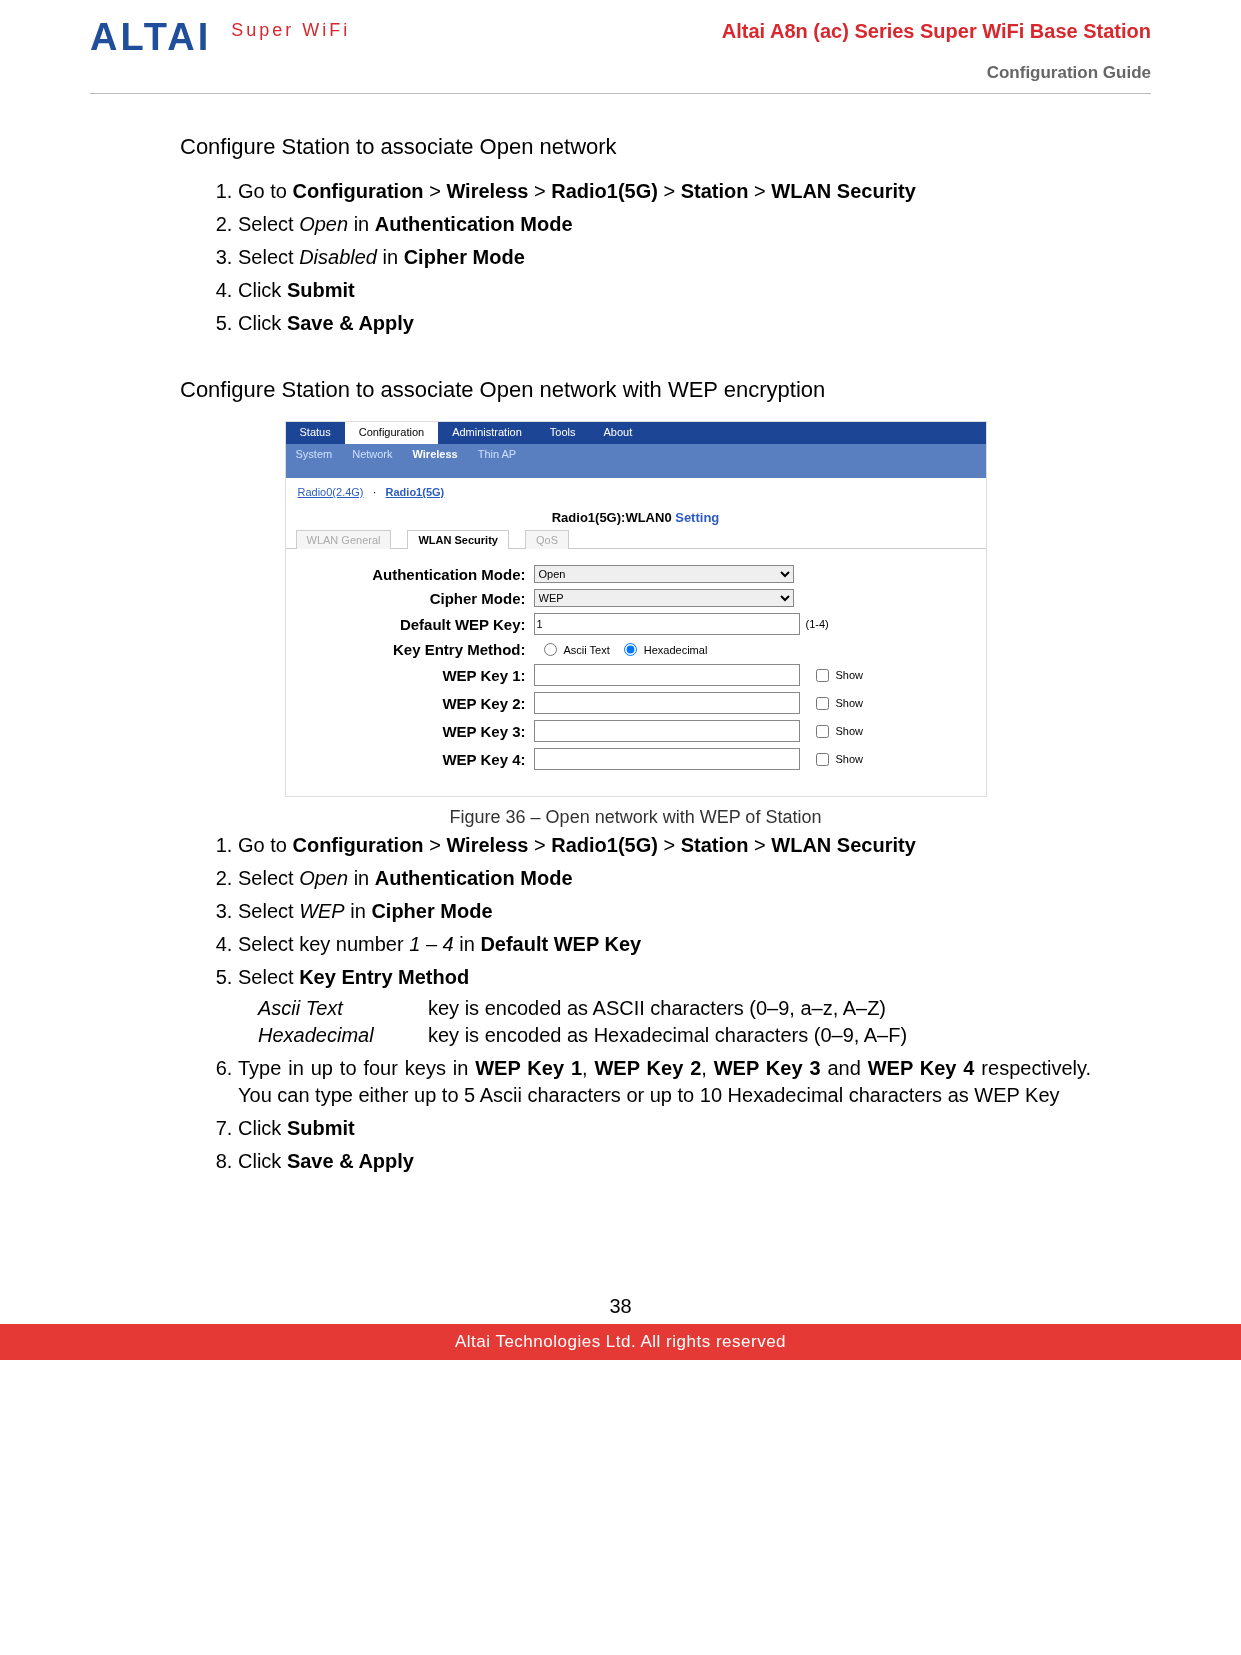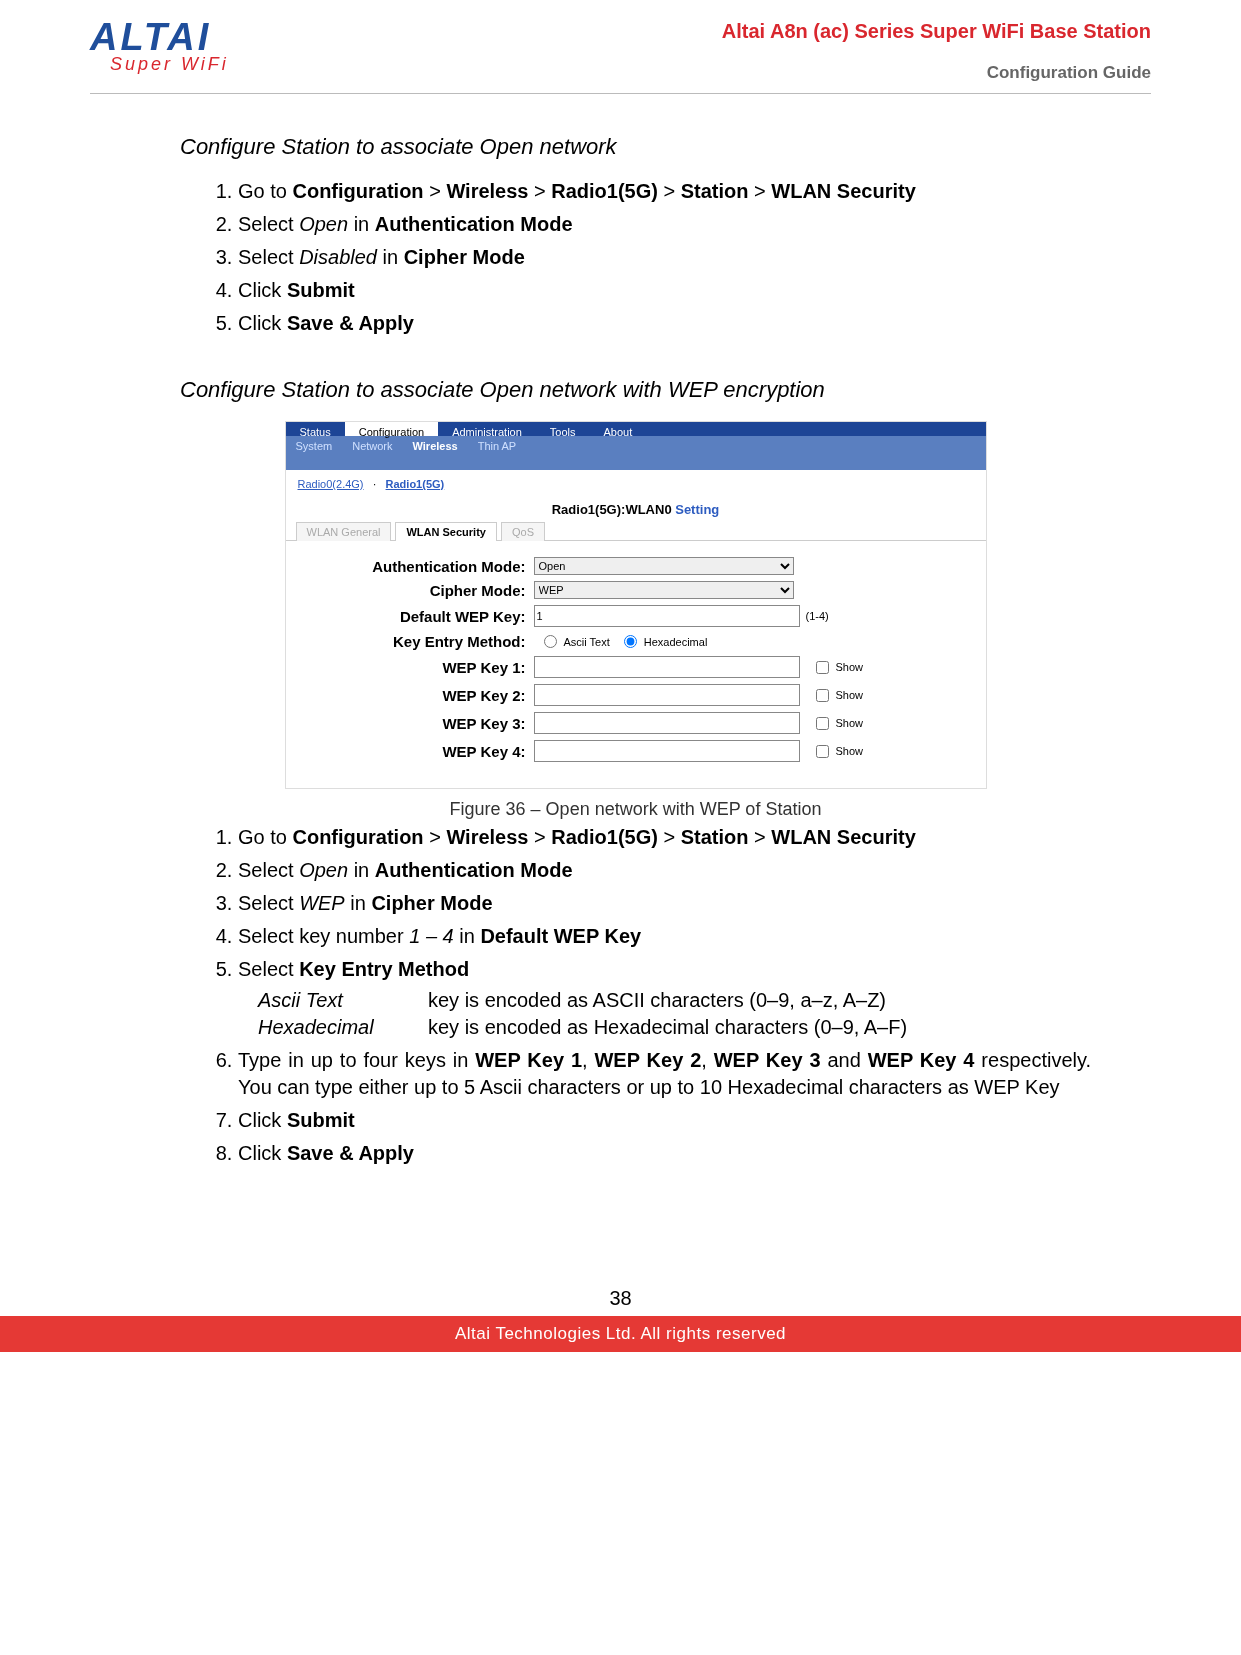--- a/index.html
+++ b/index.html
@@ -14,21 +14,21 @@
     padding: 20px 90px 0 90px;
   }
   .header {
     display: flex;
     justify-content: space-between;
     align-items: flex-start;
     border-bottom: 1px solid #bbb;
     padding-bottom: 10px;
     margin-bottom: 40px;
   }
-  .logo { display:flex; flex-direction:column;font-style:italic; }
+  .logo { display:flex; flex-direction:row; }
   .logo-main {
     font-size: 38px;
     font-weight: 900;
     color: #1f4e9b;
     letter-spacing: 3px;
     line-height: 0.9;
     font-family: Arial, sans-serif;
   }
   .logo-sub {
     font-size: 18px;
@@ -46,21 +46,20 @@
   .hdr-title2 {
     color: #666;
     font-size: 17px;
     font-weight: 700;
     margin-top: 20px;
   }
   .content {
     padding: 0 60px 0 90px;
   }
   .section-heading {
-    font-style: italic;
     font-size: 22px;
     margin-top: 40px;
     margin-bottom: 18px;
     color: #000;
   }
   ol.steps {
     font-size: 20px;
     padding-left: 58px;
     margin-top: 0;
   }
@@ -82,32 +81,32 @@
   .screenshot {
     border: 1px solid #ddd;
     background: #fff;
     font-family: Arial, sans-serif;
     font-size: 11px;
     margin-top: 10px;
     width: 700px;
     margin-left: auto;
     margin-right: auto;
   }
-  .ss-topbar { background:#1d4596; display:flex; height:14px; color:#fff; }
+  .ss-topbar { background:#1d4596; display:flex; height:22px; color:#fff; }
   .ss-topbar .tab { padding:4px 14px; font-size:11px; }
   .ss-topbar .tab.active { background:#fff; color:#000; }
   .ss-subbar { background:#5a7fc0; color:#cfe0ff; display:flex; height:34px; font-size:11px; }
   .ss-subbar .stab { padding:4px 10px; }
   .ss-subbar .stab.active { color:#fff; font-weight:bold; }
   .ss-radiolinks { padding:8px 12px; font-size:11px; }
   .ss-radiolinks a { color:#2d5cc0; text-decoration:underline; cursor:pointer;}
   .ss-title { text-align:center; font-weight:bold; font-size:13px; padding:4px 0; }
   .ss-title .black { color:#000; }
   .ss-title .blue { color:#2d5cc0; }
-  .ss-tabs2 { display:flex; gap:4px; padding-left:10px; border-bottom:1px solid #ccc; }
+  .ss-tabs2 { display:flex; gap:16px; padding-left:10px; border-bottom:1px solid #ccc; }
   .ss-tabs2 .t2 { border:1px solid #ccc; border-bottom:none; padding:3px 10px; font-size:11px; background:#f5f5f5; color:#aaa; position:relative; top:1px;}
   .ss-tabs2 .t2.active { background:#fff; color:#000; font-weight:bold; }
   .ss-form { padding:10px 40px 20px 60px; }
   .ss-row { display:flex; align-items:center; margin:6px 0; }
   .ss-row .lbl { width:180px; text-align:right; font-weight:bold; font-size:15px; padding-right:8px;}
   .ss-row select, .ss-row input[type=text] {
     width: 260px; height:18px; border:1px solid #888; font-size:11px;
   }
   .ss-row .after { margin-left:6px; font-size:11px; display:flex; align-items:center; gap:4px;}
   .ss-row input[type=radio], .ss-row input[type=checkbox] {

